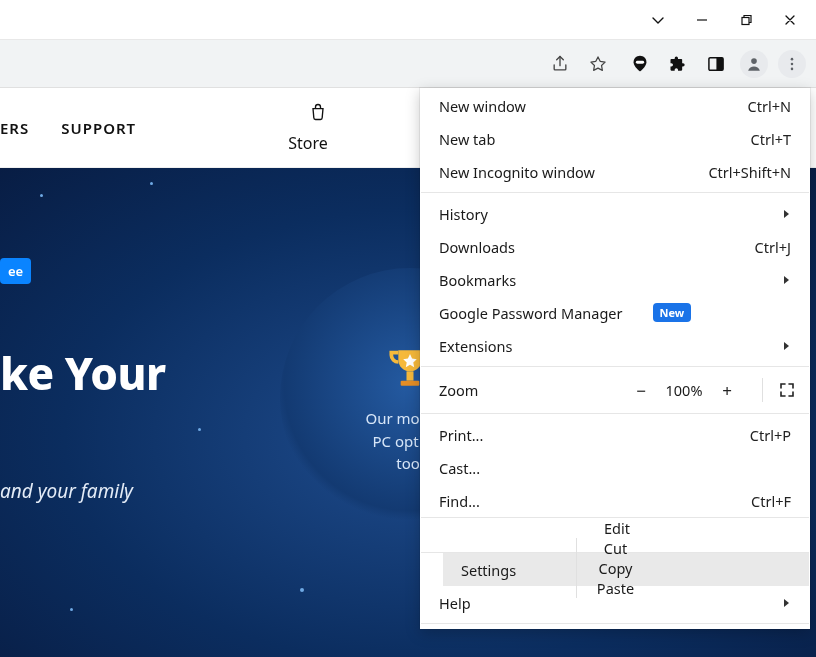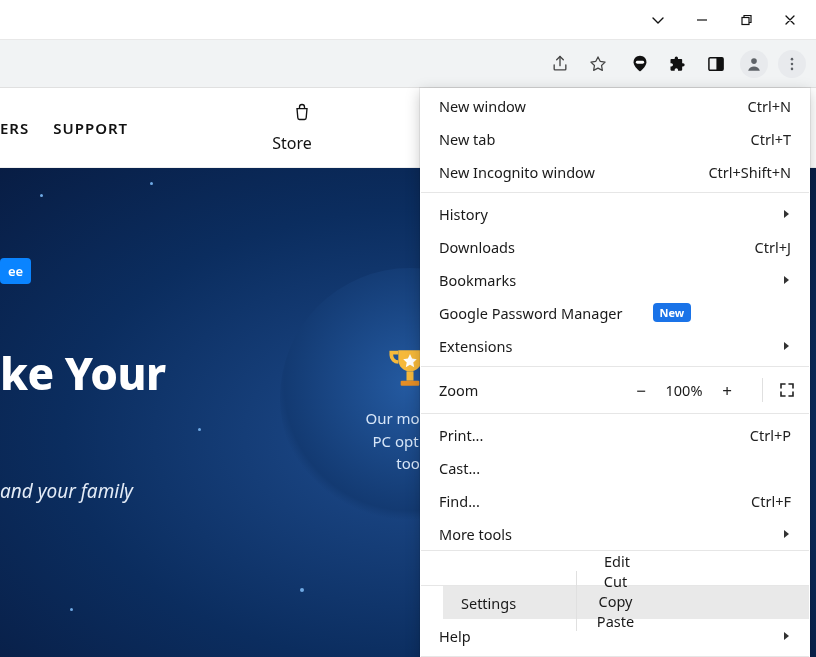--- a/index.html
+++ b/index.html
@@ -16,21 +16,21 @@
 .omni-end { display: flex; align-items: center; gap: 10px; padding-right: 4px; }
 .toolbar .icon-btn { width: 28px; height: 28px; display: flex; align-items: center; justify-content: center; border-radius: 50%; }
 .toolbar .icon-btn svg { display: block; }
 .toolbar .profile { background: #e8eaed; }
 .toolbar .kebab-wrap { background: #e8eaed; border-radius: 50%; }
 
 
 .page { position: relative; height: calc(657px - 40px - 48px); }
 
 
-.site-header { height: 80px; background: #fff; display: flex; align-items: center; padding-left: 0; gap: 24px; border-bottom: 1px solid #f0f0f0; color: #111; }
+.site-header { height: 80px; background: #fff; display: flex; align-items: center; padding-left: 0; gap: 32px; border-bottom: 1px solid #f0f0f0; color: #111; }
 .site-header .nav-frag { font-size: 15px; letter-spacing: 1px; font-weight: 600; color: #111; }
 .site-header .store { display: flex; align-items: flex-end; gap: 10px; font-weight: 400; font-size: 16px; margin-left: 120px; flex-direction: column; }
 
 
 .hero { position: relative; height: calc(100% - 80px); background: radial-gradient(ellipse at 52% 55%, #1f4d8f 0%, #0b2d5f 60%, #081d44 100%); color: #fff; overflow: hidden; }
 .hero .pill { position: absolute; left: 0; top: 90px; background: #0a84ff; color: #fff; font-size: 13px; font-weight: 600; padding: 4px 8px; border-radius: 4px; }
 .hero h1 { position: absolute; left: 0; top: 175px; font-size: 44px; font-weight: 800; letter-spacing: -0.5px; }
 .hero .sub { position: absolute; left: 0; top: 310px; font-size: 19px; color: #e4ecf7; font-style: italic; }
 .hero .trophy-area { position: absolute; left: 280px; top: 100px; width: 260px; height: 260px; border-radius: 50%; background: radial-gradient(circle at 50% 45%, #245aa1 0%, #133a72 65%, transparent 70%); display: flex; flex-direction: column; align-items: center; justify-content: center; padding-top: 20px; }
 .hero .trophy-area .txt { margin-top: 10px; font-size: 15px; color: #d7e6f8; text-align: center; line-height: 1.5; }
@@ -237,28 +237,20 @@
     <span class="label">Print...</span>
     <span class="accel">Ctrl+P</span>
   </div>
   <div class="mi">
     <span class="label">Cast...</span>
   </div>
   <div class="mi">
     <span class="label">Find...</span>
     <span class="accel">Ctrl+F</span>
   </div>
-  <div class="mi">
-    <span class="label">More tools</span>
-    <span class="chev">
-        <svg width="8" height="10" viewBox="0 0 8 10">
-          <path d="M1 1l5 4-5 4z" fill="#333"></path>
-        </svg>
-      </span>
-  </div>
   <div class="edit-row">
     <span class="el">Edit</span>
     <span class="eb">Cut</span>
     <span class="eb">Copy</span>
     <span class="eb">Paste</span>
   </div>
   <div class="mi hover">
     <span class="label">Settings</span>
   </div>
   <div class="mi">

